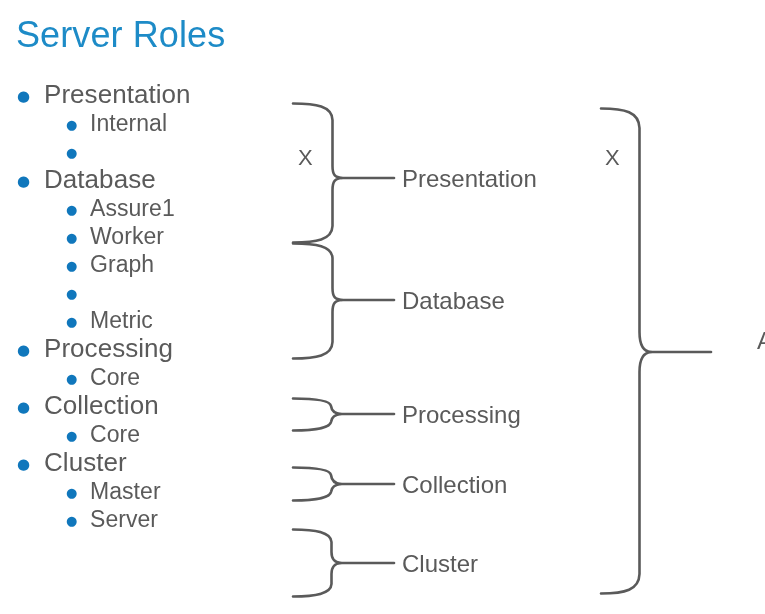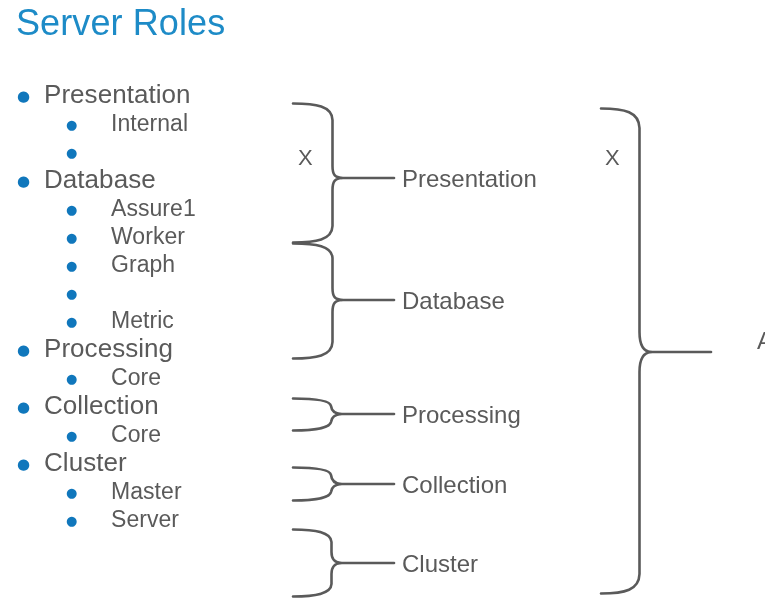--- a/index.html
+++ b/index.html
@@ -17,21 +17,21 @@
     width: 765px;
     height: 614px;
     background: #ffffff;
     overflow: hidden;
   }
 
   
   #slide-title {
     position: absolute;
     left: 16px;
-    top: 0;
+    top: 12px;
     font-size: 36px;
     line-height: 46px;
     font-weight: 400;
     color: #1D8BC7;
     letter-spacing: 0.1px;
     white-space: nowrap;
   }
 
   
   #outline {
@@ -80,21 +80,20 @@
   }
   .lvl2 .bullet {
     left: 66px;
     top: 9px;
     font-size: 13px;
   }
   .lvl2 .txt {
     font-size: 23px;
     line-height: 28px;
     letter-spacing: 0.05px;
-    margin-left: 21px;
   }
 
   
   #diagram {
     position: absolute;
     left: 0;
     top: 0;
     width: 765px;
     height: 614px;
     pointer-events: none;

